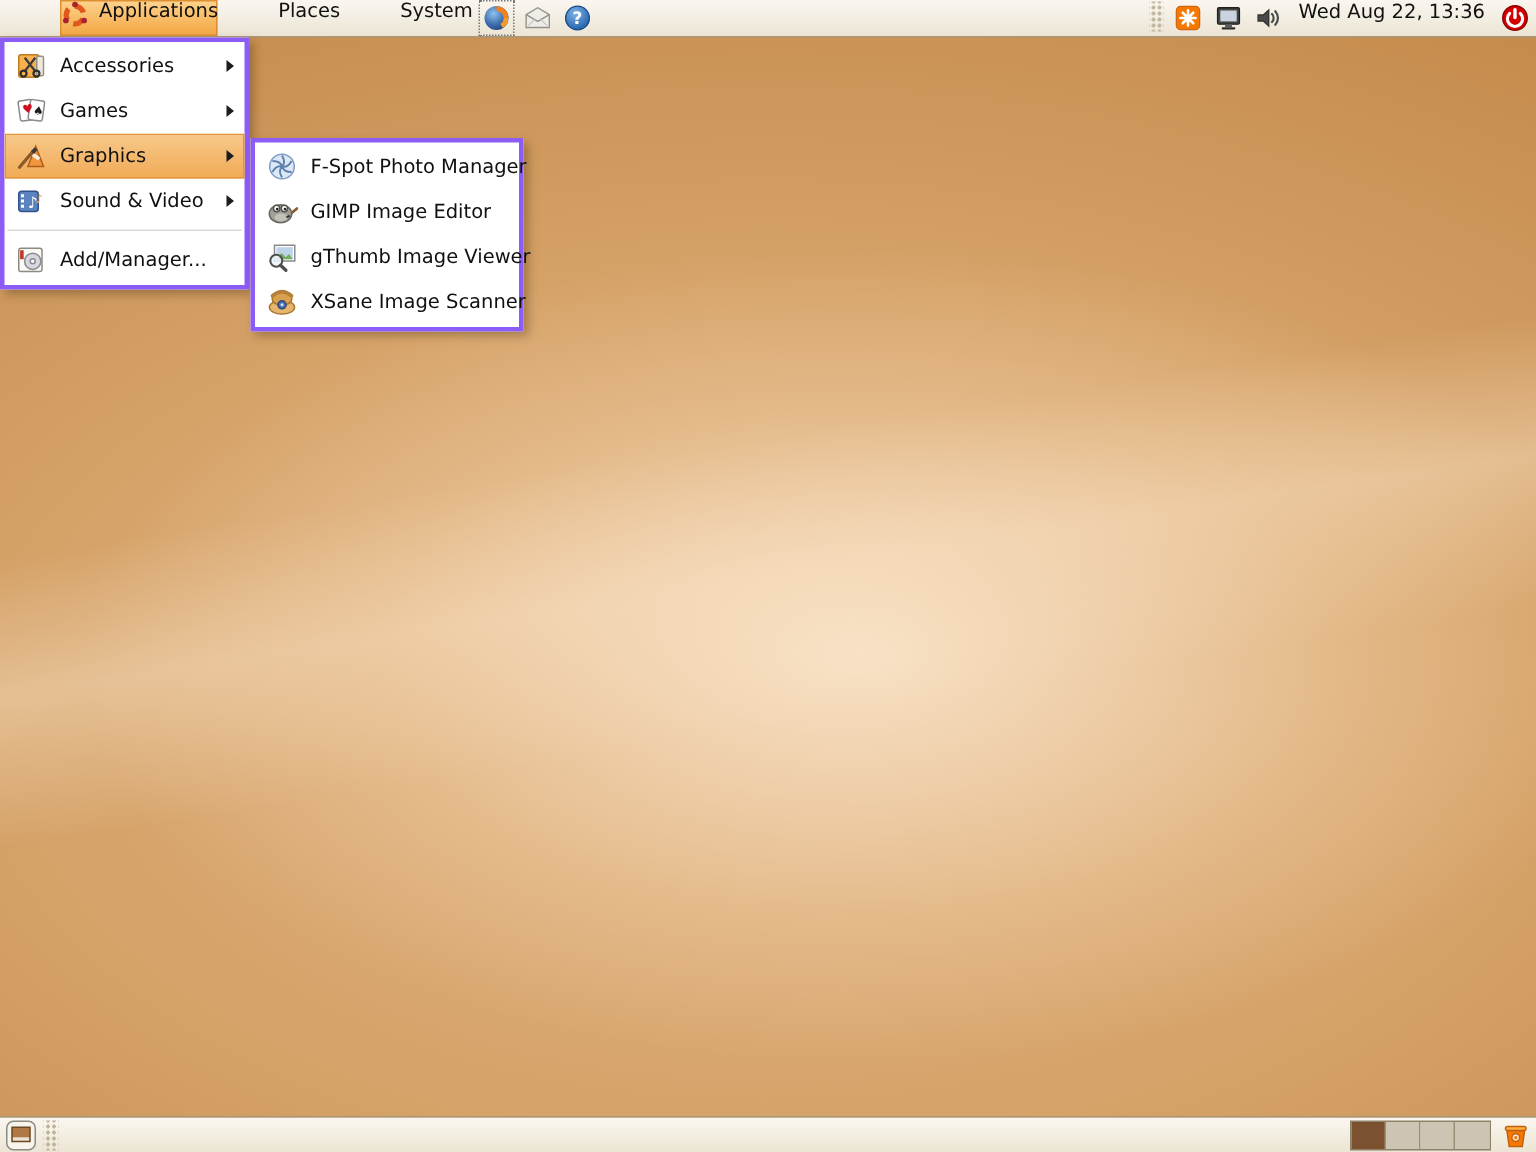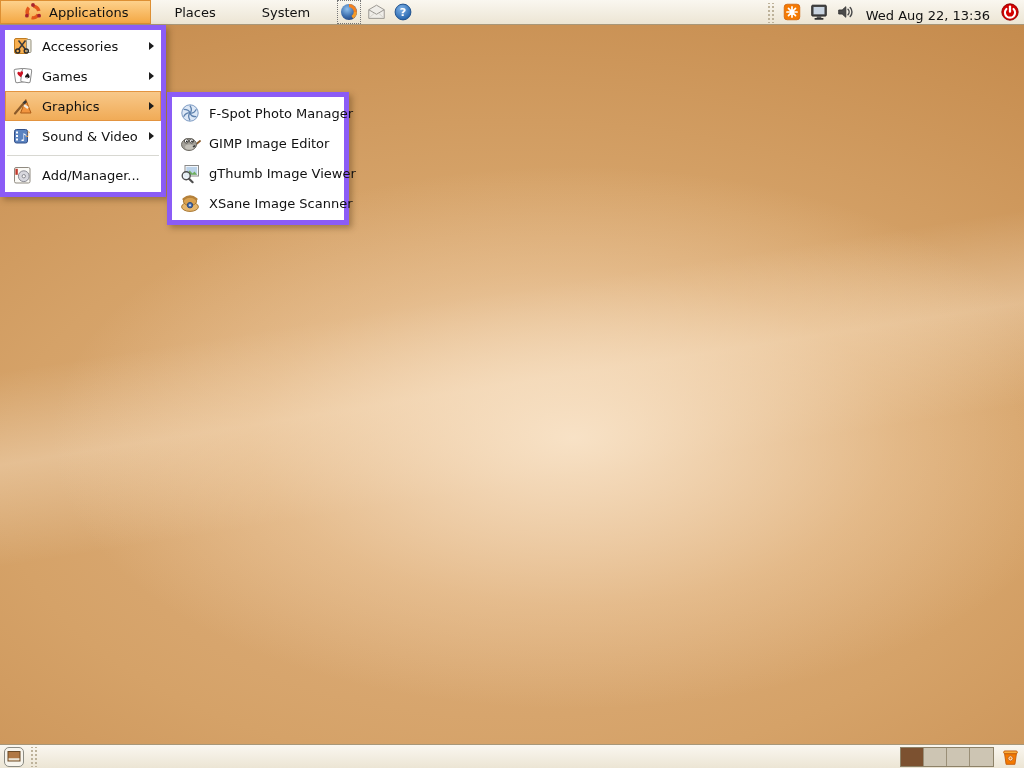--- a/index.html
+++ b/index.html
@@ -24,42 +24,42 @@
   .panel {
     position:absolute; left:0; width:1024px; height:25px;
     background:linear-gradient(#faf7f0, #ece5d4);
     display:flex; align-items:center;
     z-index:20;
   }
   .panel.top { top:0; border-bottom:1px solid #a89779; }
   .panel.bottom { top:744px; height:24px; border-top:1px solid #a89779; }
 
   .menu-button {
-    height:100%; display:flex; align-items:center; gap:6px;
-    padding:0 23px; cursor:default; color:#111;
+    height:100%; display:flex; gap:6px;
+    padding:0 0; cursor:default; color:#111;margin-left:40px;
   }
   .menu-button.active {
     background:linear-gradient(#fed38f, #f3a641);
     box-shadow:inset 0 0 0 1px #dd8f33;
   }
   .launcher { width:22px; height:22px; margin-left:5px; display:flex; align-items:center; justify-content:center; }
   .launcher.focused { outline:1px dotted #777; }
 
-  .tray { margin-left:auto; display:flex; align-items:flex-end; gap:5px; padding-right:3px; }
+  .tray { margin-left:auto; display:flex; align-items:flex-start; gap:5px; padding-right:3px; }
   .handle {
     width:10px; height:20px;
     background-image:radial-gradient(circle, #bdb29a 1.1px, transparent 1.3px);
     background-size:4px 4px; background-position:1px 2px;
   }
   .clock { padding:0 4px; white-space:nowrap; }
 
   
   .gmenu {
     position:absolute; background:#fff;
-    border:5px solid #8b5cf6;
+    border:3px solid #8b5cf6;
     box-shadow:3px 3px 6px rgba(60,40,10,0.35);
     padding:1px 0 2px 0; z-index:30;
   }
   .gmenu.apps { left:0; top:25px; width:166px; }
   .gmenu.sub  { left:167px; top:92px; width:182px; }
 
   .menu-item {
     height:30px; display:flex; align-items:center;
     padding-left:6px; cursor:default;
   }

